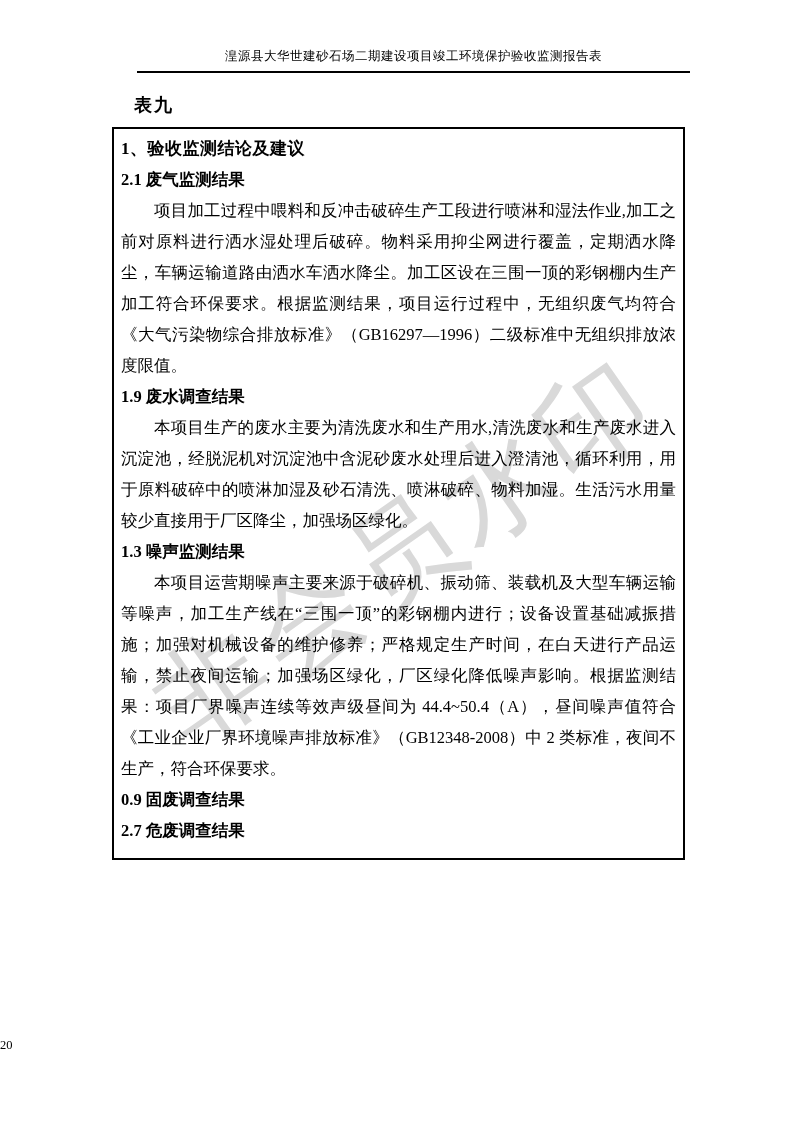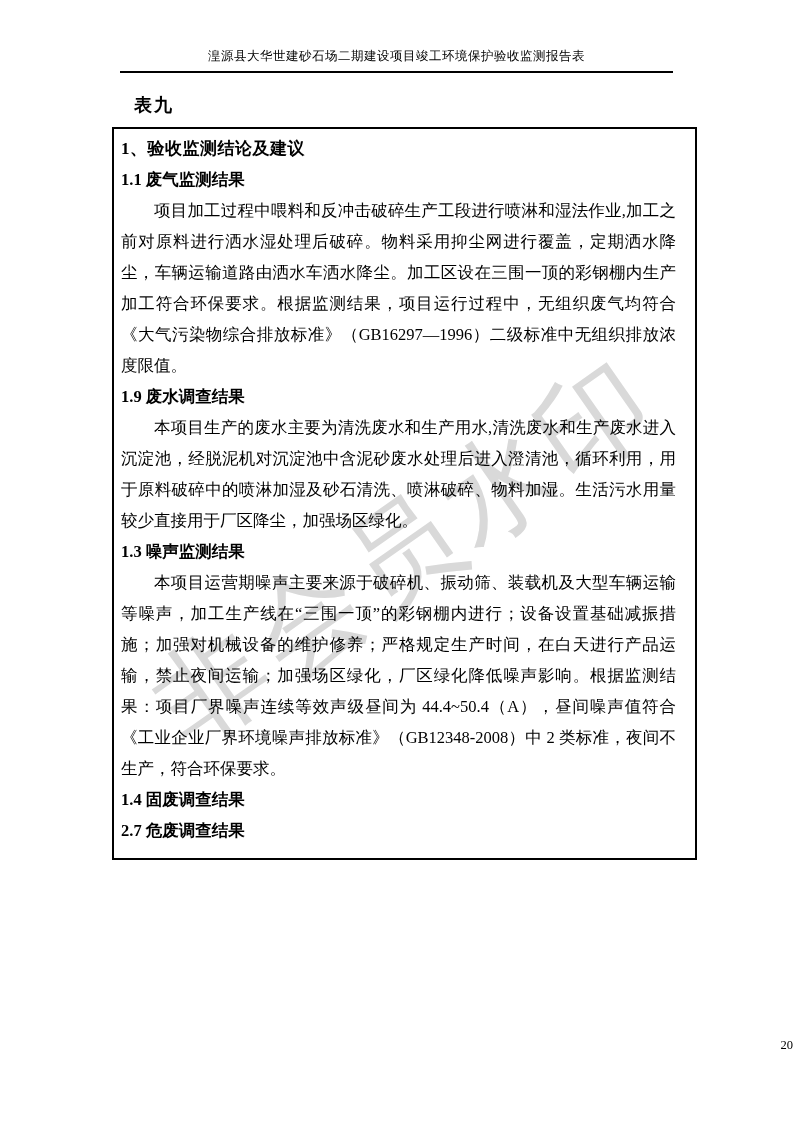--- a/index.html
+++ b/index.html
@@ -11,21 +11,21 @@
     position:relative;
     overflow:hidden;
   }
   .page{
     position:absolute;inset:0;
     width:793px;height:1122px;
   }
   
   .doc-header{
     position:absolute;
-    top:48px;left:120px;width:553px;
+    top:48px;left:137px;width:553px;
     text-align:center;
     font-size:12.5px;
     letter-spacing:0.5px;
     padding-bottom:6px;
     border-bottom:2px solid #000;
   }
   
   .table-label{
     position:absolute;
     top:93px;left:134px;
@@ -47,21 +47,21 @@
     text-align:center;
     font-family:"Liberation Sans","DejaVu Sans",sans-serif;
     user-select:none;
   }
   
   .report-table{
     position:absolute;
     left:112px;top:127px;
     width:555px;
     border:2px solid #000;
-    padding:4px 19px 12px 7px;
+    padding:4px 7px 12px 7px;
     z-index:1;
     background:transparent;
   }
   .main-heading{
     font-size:17px;
     font-weight:bold;
     line-height:31px;
     margin:0;
     letter-spacing:0.5px;
   }
@@ -76,56 +76,56 @@
     line-height:31px;
     margin:0;
     text-indent:2em;
     text-align:justify;
   }
   
   .page-number{
     position:absolute;
     left:0;right:0;
     top:1038px;
-    text-align:right;
+    text-align:left;
     font-size:12.5px;
   }
 </style>
 </head>
 <body>
 
 <div class="page">
 
   <div class="watermark" style="color: rgb(217, 217, 217);">非会员水印</div>
 
   <div class="doc-header">湟源县大华世建砂石场二期建设项目竣工环境保护验收监测报告表</div>
 
   <div class="table-label">表九</div>
 
   <div class="report-table">
 
     <p class="main-heading">1、验收监测结论及建议</p>
 
     <div>
-      <p class="section-heading">1.1 废气监测结果</p>
+      <p class="section-heading">2.1 废气监测结果</p>
       <p class="section-paragraph">项目加工过程中喂料和反冲击破碎生产工段进行喷淋和湿法作业,加工之前对原料进行洒水湿处理后破碎。物料采用抑尘网进行覆盖，定期洒水降尘，车辆运输道路由洒水车洒水降尘。加工区设在三围一顶的彩钢棚内生产加工符合环保要求。根据监测结果，项目运行过程中，无组织废气均符合《大气污染物综合排放标准》（GB16297—1996）二级标准中无组织排放浓度限值。</p>
     </div>
 
     <div>
       <p class="section-heading">1.9 废水调查结果</p>
       <p class="section-paragraph">本项目生产的废水主要为清洗废水和生产用水,清洗废水和生产废水进入沉淀池，经脱泥机对沉淀池中含泥砂废水处理后进入澄清池，循环利用，用于原料破碎中的喷淋加湿及砂石清洗、喷淋破碎、物料加湿。生活污水用量较少直接用于厂区降尘，加强场区绿化。</p>
     </div>
 
     <div>
       <p class="section-heading">1.3 噪声监测结果</p>
       <p class="section-paragraph">本项目运营期噪声主要来源于破碎机、振动筛、装载机及大型车辆运输等噪声，加工生产线在“三围一顶”的彩钢棚内进行；设备设置基础减振措施；加强对机械设备的维护修养；严格规定生产时间，在白天进行产品运输，禁止夜间运输；加强场区绿化，厂区绿化降低噪声影响。根据监测结果：项目厂界噪声连续等效声级昼间为 44.4~50.4（A），昼间噪声值符合《工业企业厂界环境噪声排放标准》（GB12348-2008）中 2 类标准，夜间不生产，符合环保要求。</p>
     </div>
 
     <div>
-      <p class="section-heading">1.4 固废调查结果</p>
+      <p class="section-heading">0.9 固废调查结果</p>
     </div>
 
     <div>
       <p class="section-heading">2.7 危废调查结果</p>
     </div>
 
   </div>
 
   <div class="page-number">20</div>
 

